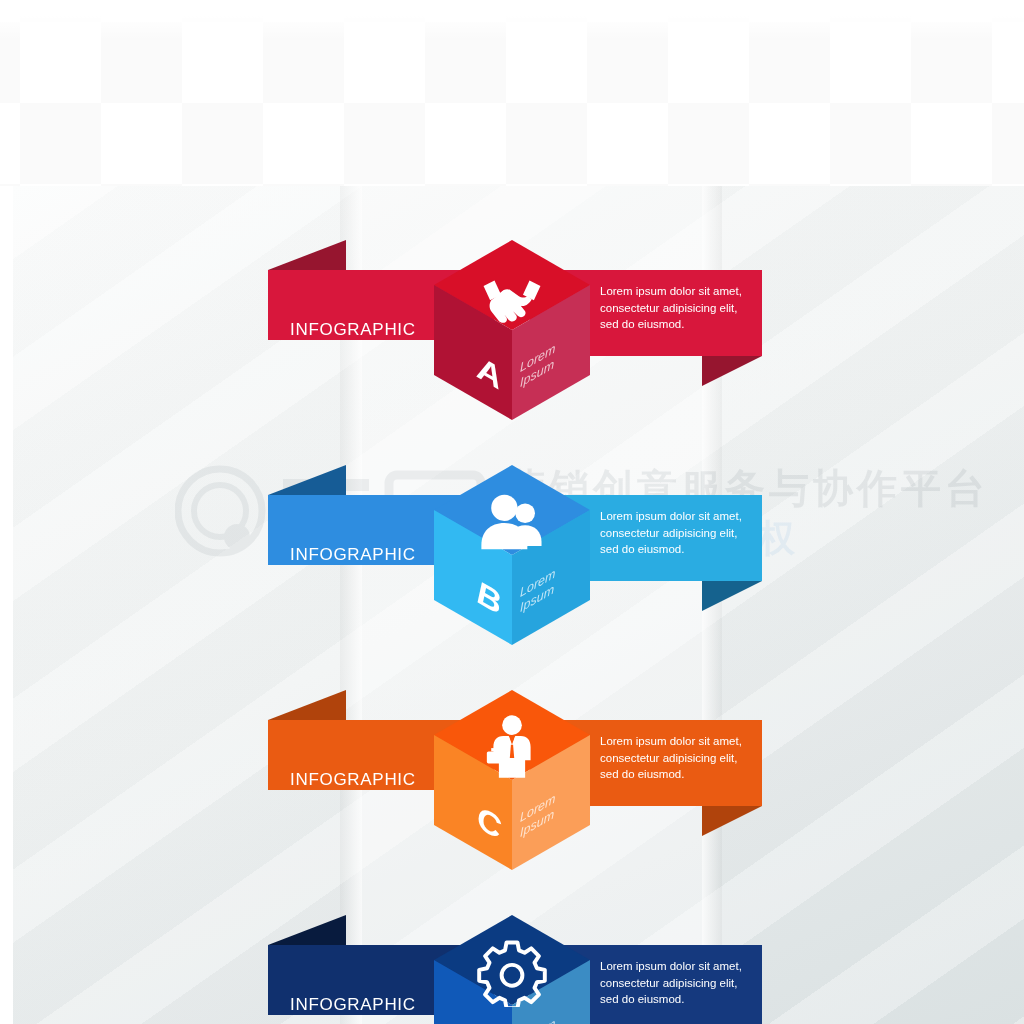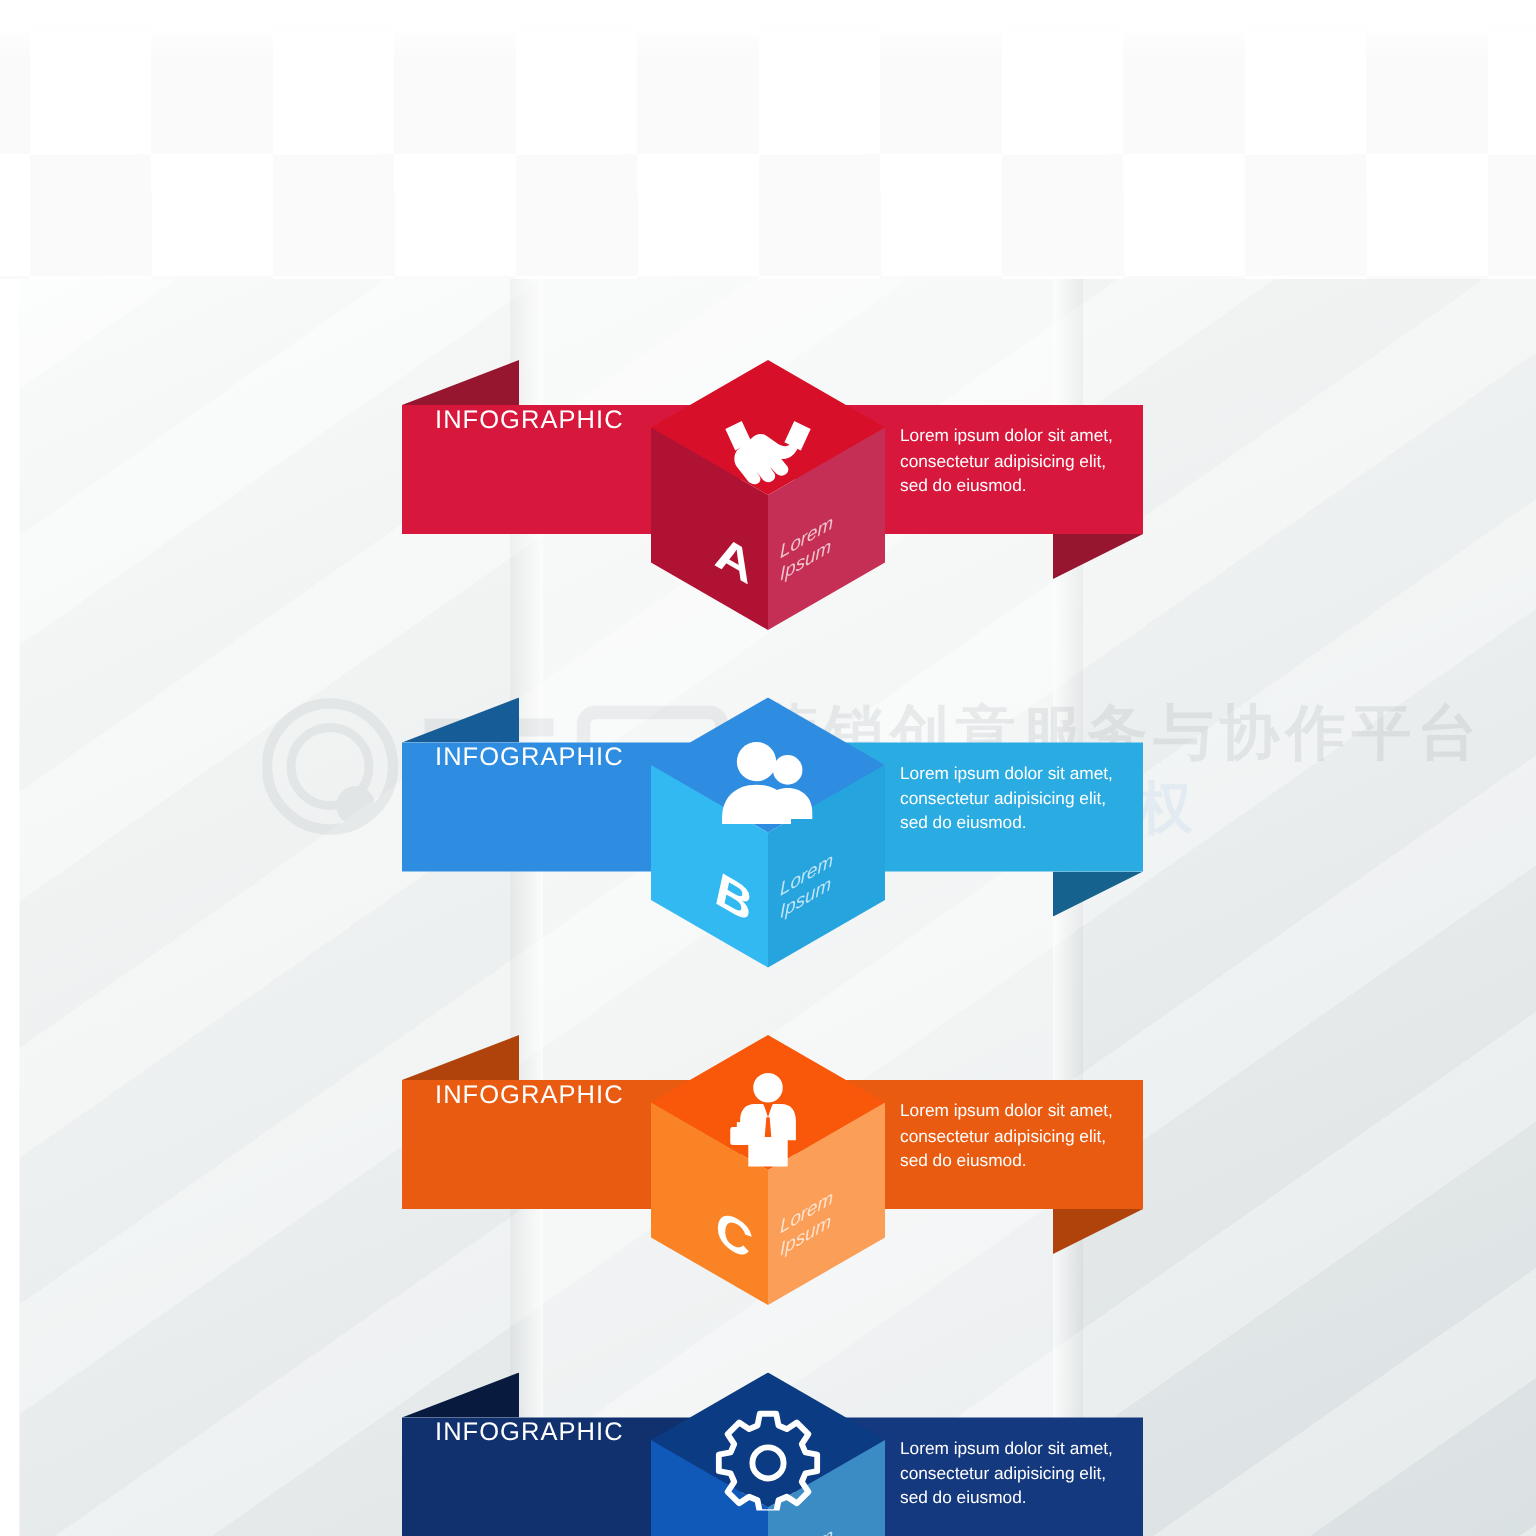--- a/index.html
+++ b/index.html
@@ -52,22 +52,22 @@
     position:absolute;left:330px;top:58px;
     font-size:38px;letter-spacing:4px;color:#2d7fd0;white-space:nowrap;
     font-family:"DejaVu Sans",sans-serif;font-weight:700;opacity:.9;
   }
 
   
   .row{position:absolute;left:0;width:1024px;height:226px;}
 
   .fold-left{position:absolute;width:78px;height:30px;}
   .bar-left{
-    position:absolute;left:268px;top:30px;width:226px;height:86px;
-    display:flex;align-items:flex-start;
+    position:absolute;left:268px;top:30px;width:226px;height:70px;
+    display:flex;align-items:flex-end;
   }
   .bar-left .label{
     margin-left:22px;color:#ffffff;font-size:17px;letter-spacing:.7px;
     font-family:"Liberation Sans",sans-serif;
   }
   .bar-right{
     position:absolute;left:530px;top:30px;width:232px;height:86px;
   }
   .bar-right .body{
     position:absolute;left:70px;top:13px;width:160px;

